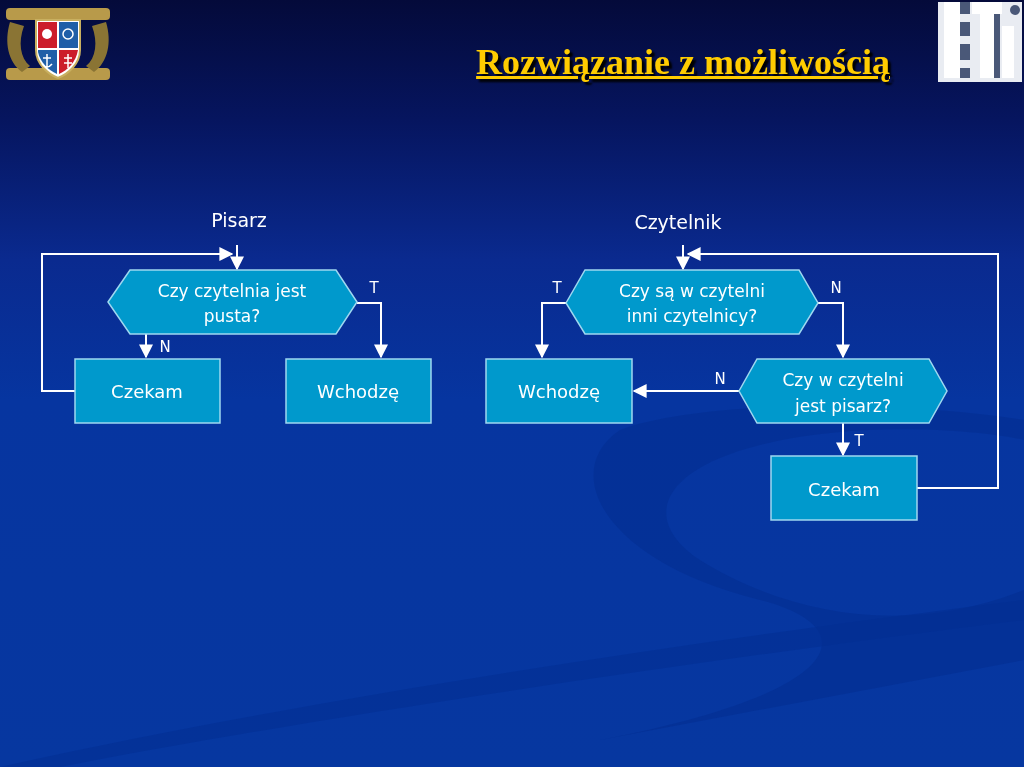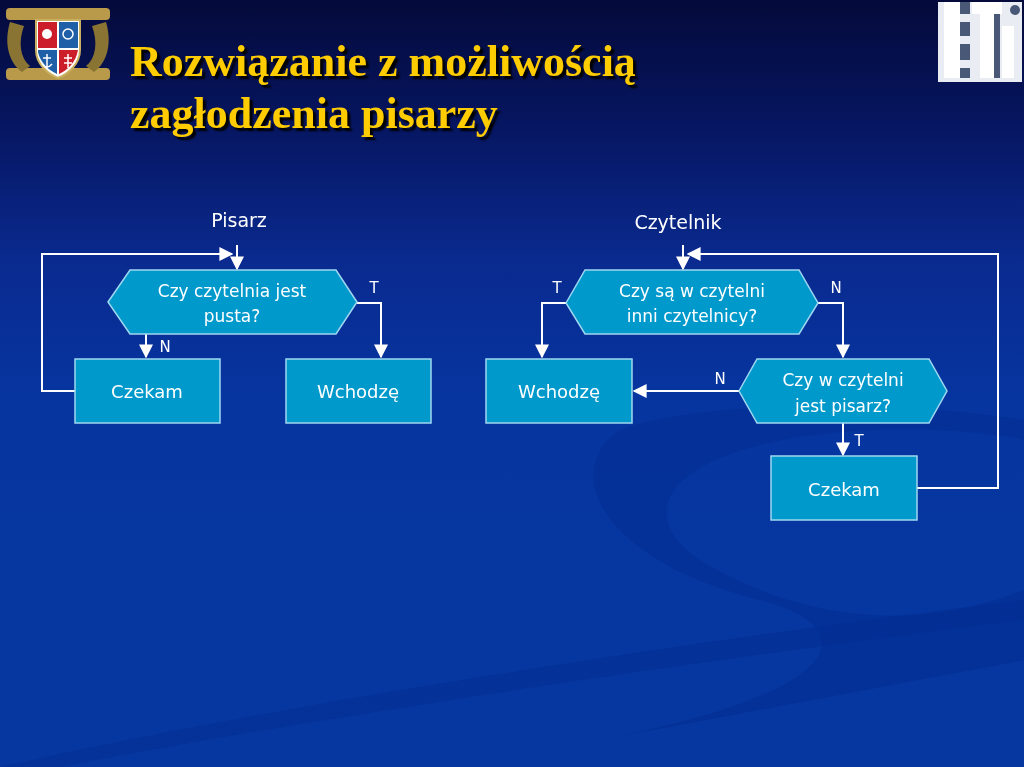--- a/index.html
+++ b/index.html
@@ -4,24 +4,25 @@
 <style>
   html, body { margin: 0; padding: 0; }
   body {
     width: 1024px; height: 767px; overflow: hidden; position: relative;
     background: linear-gradient(180deg, #040a3a 0px, #06155f 120px, #0a2a8f 260px, #0635a0 400px, #0637a0 767px);
     font-family: "DejaVu Sans", sans-serif;
   }
   .swoosh { position: absolute; left: 0; top: 0; }
   .title {
     position: absolute; left: 130px; top: 36px; width: 760px;
-    text-align: left; color: #ffcc00;
+    text-align: right; color: #ffcc00;
     font-family: "Liberation Serif", "DejaVu Serif", serif;
-    font-weight: bold; font-size: 44px; line-height: 52px;
+    font-weight: bold; font-size: 36px; line-height: 52px;
     text-shadow: 3px 3px 2px #000;
+    text-decoration: underline;
   }
   .title span { display: block; }
   .crest { position: absolute; left: 2px; top: 2px; width: 112px; height: 86px; }
   .eti { position: absolute; left: 936px; top: 0px; width: 88px; height: 88px; }
   svg.flow { position: absolute; left: 0; top: 0; }
   .lbl { font-family: "DejaVu Sans", sans-serif; fill: #ffffff; }
 </style>
 </head>
 <body>
 
@@ -55,21 +56,20 @@
   <rect x="24" y="60" width="10" height="8" fill="#e9ecf2"></rect>
   <rect x="36" y="2" width="30" height="12" fill="#ffffff"></rect>
   <rect x="44" y="14" width="14" height="64" fill="#ffffff"></rect>
   <rect x="58" y="14" width="6" height="64" fill="#4a5878"></rect>
   <rect x="66" y="26" width="12" height="52" fill="#ffffff"></rect>
   <circle cx="79" cy="10" r="5" fill="#4a5878"></circle>
 </svg>
 
 <div class="title">
   <span>Rozwiązanie z możliwością</span>
-  <span>zagłodzenia pisarzy</span>
 </div>
 
 <svg class="flow" width="1024" height="767">
   <defs>
     <marker id="ah" viewBox="0 0 10 10" refX="9" refY="5" markerWidth="7" markerHeight="7" orient="auto-start-reverse">
       <path d="M0,0 L10,5 L0,10 Z" fill="#ffffff"></path>
     </marker>
   </defs>
 
   <g>

